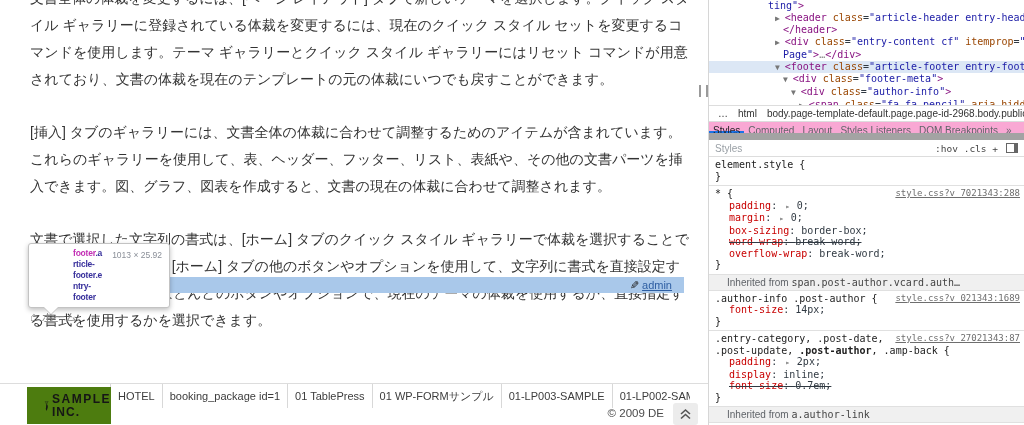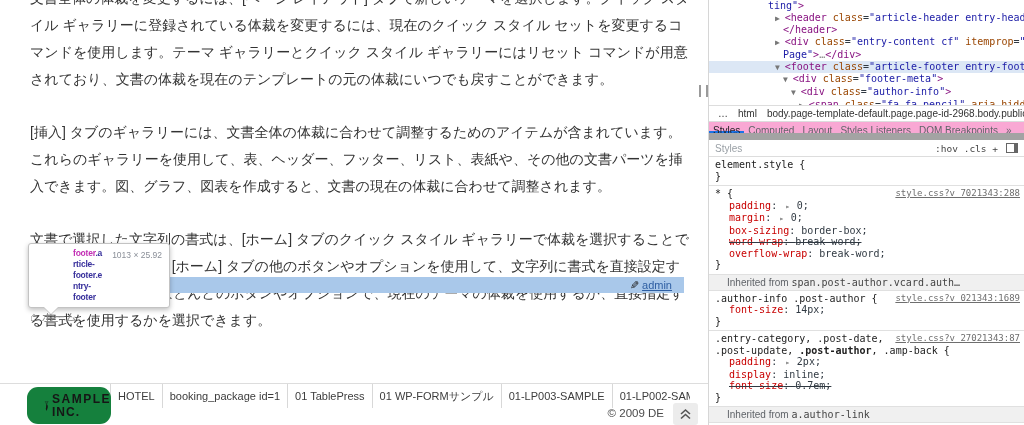--- a/index.html
+++ b/index.html
@@ -30,22 +30,22 @@
   .pencil{color:#222;font-size:11px;margin-right:3px;display:inline-block;transform:scaleX(-1);}
   .admin-link{color:#2e5fa3;text-decoration:underline;}
   .home-crumb{position:absolute;left:30px;top:309px;color:#8a8a8a;font-size:11.5px;}
   .home-crumb .hicon{font-size:13px;margin-right:4px;color:#8a8a8a;}
   
   .site-footer{position:absolute;left:0;right:0;top:383px;height:42px;border-top:1px solid #ddd;background:#fff;}
   .footer-menu{position:absolute;left:110px;top:0;height:24px;display:flex;overflow:hidden;max-width:580px;}
   .fm-item{padding:0 7px;line-height:24px;font-size:11px;color:#3c3c3c;
     border-right:1px solid #d8d8d8;white-space:nowrap;}
   .fm-item:first-child{border-left:1px solid #d8d8d8;}
-  .logo{position:absolute;left:27px;top:3px;width:84px;height:37px;background:#15803d;
-    display:flex;align-items:center;padding-left:17px;box-sizing:border-box;z-index:2;border-radius:11px;}
+  .logo{position:absolute;left:27px;top:3px;width:84px;height:37px;background:#4d7c0f;
+    display:flex;align-items:center;padding-left:17px;box-sizing:border-box;z-index:2;}
   .logo-text{color:#161616;line-height:1.05;margin-left:2px;}
   .logo-l1{font-weight:bold;font-size:12px;letter-spacing:1.5px;}
   .logo-l2{font-weight:bold;font-size:12px;letter-spacing:1px;}
   .copyright{position:absolute;right:44px;top:23px;font-size:11.5px;color:#4a4a4a;white-space:nowrap;}
   .scrolltop{position:absolute;right:10px;top:19px;width:25px;height:22px;background:#ececec;
     border-radius:3px;display:flex;align-items:center;justify-content:center;}
   
   .devtools{position:absolute;left:708px;top:0;width:316px;height:425px;background:#fff;
     border-left:1px solid #d6d6d6;box-sizing:border-box;}
   .dt-resize{position:absolute;left:-10px;top:85px;width:5px;height:12px;

